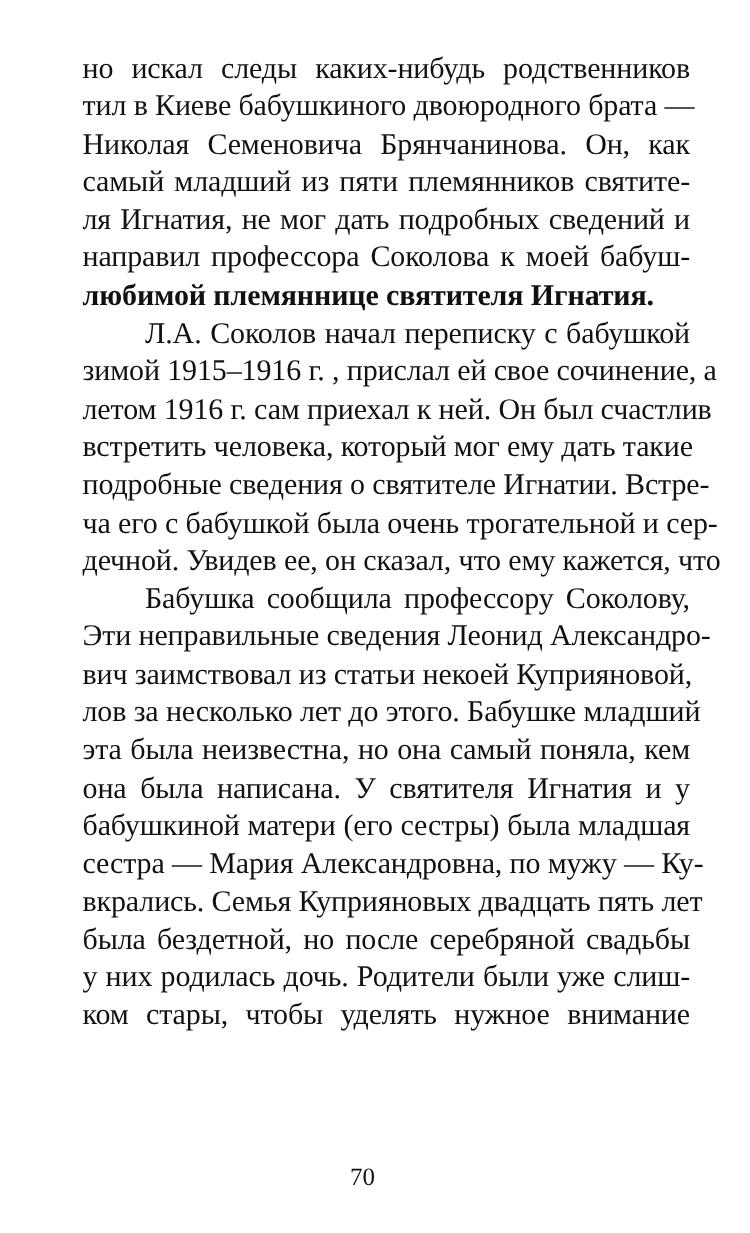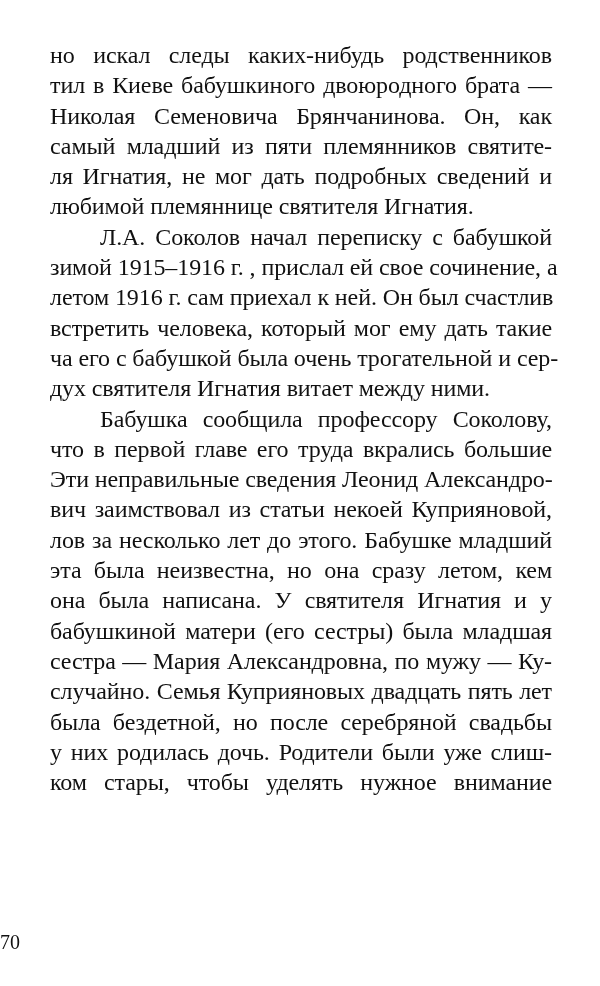--- a/index.html
+++ b/index.html
@@ -23,69 +23,73 @@
     }
     .line {
       display: block;
       height: 30.3px;
       line-height: 30.3px;
       font-size: 24px;
       white-space: nowrap;
       text-align: justify;
       text-align-last: justify;
       letter-spacing: -0.1px;
+      margin-left: 16px;
     }
     .line.last {
       text-align-last: left;
+      font-weight: bold;
     }
     .line.indent {
       padding-left: 50px;
     }
     .page-number {
       position: absolute;
-      left: 0;
+      left: 12px;
       width: 556px;
       top: 930px;
+      text-align: center;
       font-size: 20px;
       line-height: 24px;
     }
   </style>
 </head>
 <body>
 
 <div class="page">
 
   <div>
     <span class="line">но искал следы каких-нибудь родственников</span>
     <span class="line">тил в Киеве бабушкиного двоюродного брата —</span>
     <span class="line">Николая Семеновича Брянчанинова. Он, как</span>
     <span class="line">самый младший из пяти племянников святите-</span>
     <span class="line">ля Игнатия, не мог дать подробных сведений и</span>
+    <span class="line">направил профессора Соколова к моей бабуш-</span>
     <span class="line last">любимой племяннице святителя Игнатия.</span>
   </div>
 
   <div>
     <span class="line indent">Л.А. Соколов начал переписку с бабушкой</span>
     <span class="line">зимой 1915–1916 г. , прислал ей свое сочинение, а</span>
     <span class="line">летом 1916 г. сам приехал к ней. Он был счастлив</span>
     <span class="line">встретить человека, который мог ему дать такие</span>
+    <span class="line">подробные сведения о святителе Игнатии. Встре-</span>
     <span class="line">ча его с бабушкой была очень трогательной и сер-</span>
-    <span class="line last">дух святителя Игнатия витает между ними.</span>
+    <span class="line">дечной. Увидев ее, он сказал, что ему кажется, что</span>
   </div>
 
   <div>
     <span class="line indent">Бабушка сообщила профессору Соколову,</span>
-    <span class="line">что в первой главе его труда вкрались большие</span>
     <span class="line">Эти неправильные сведения Леонид Александро-</span>
     <span class="line">вич заимствовал из статьи некоей Куприяновой,</span>
     <span class="line">лов за несколько лет до этого. Бабушке младший</span>
-    <span class="line">эта была неизвестна, но она сразу летом, кем</span>
+    <span class="line">эта была неизвестна, но она самый поняла, кем</span>
     <span class="line">она была написана. У святителя Игнатия и у</span>
     <span class="line">бабушкиной матери (его сестры) была младшая</span>
     <span class="line">сестра — Мария Александровна, по мужу — Ку-</span>
-    <span class="line">случайно. Семья Куприяновых двадцать пять лет</span>
+    <span class="line">вкрались. Семья Куприяновых двадцать пять лет</span>
     <span class="line">была бездетной, но после серебряной свадьбы</span>
     <span class="line">у них родилась дочь. Родители были уже слиш-</span>
     <span class="line">ком стары, чтобы уделять нужное внимание</span>
   </div>
 </div>
 
 <div class="page-number">70</div>
 
 </body></html>

